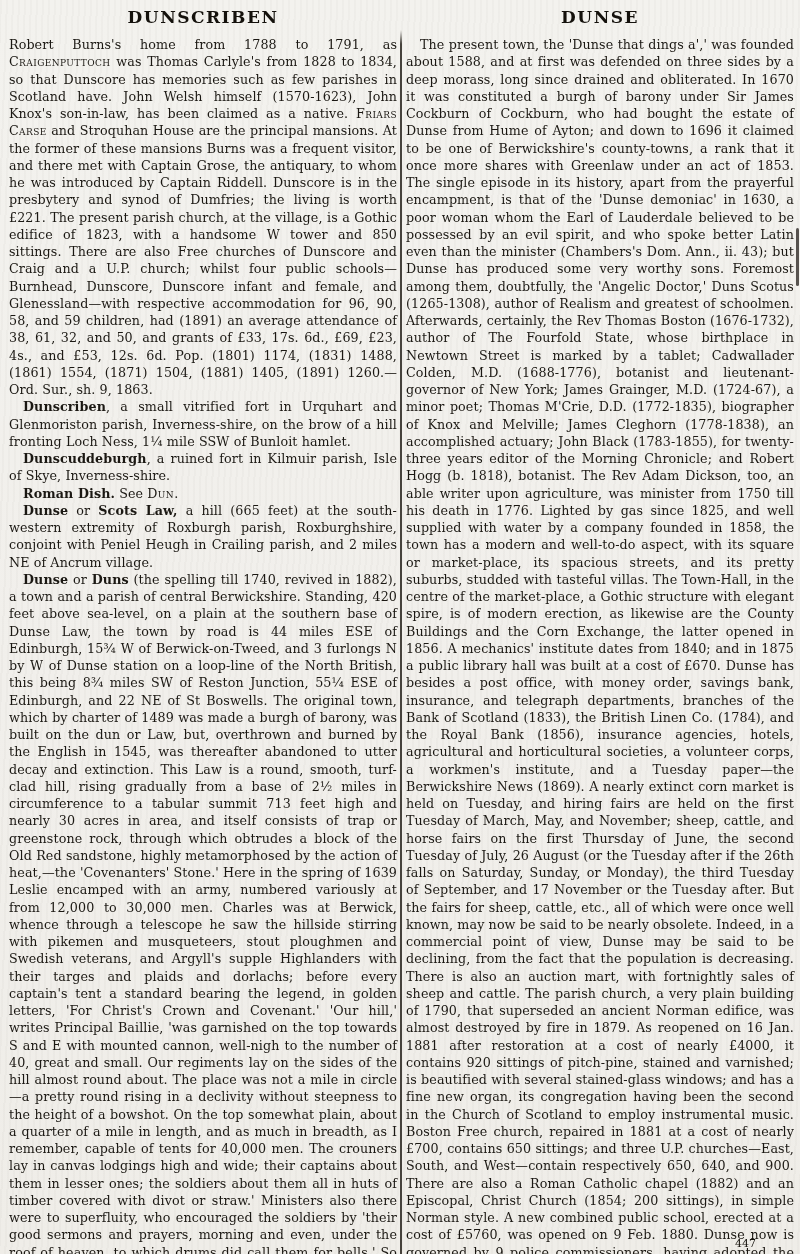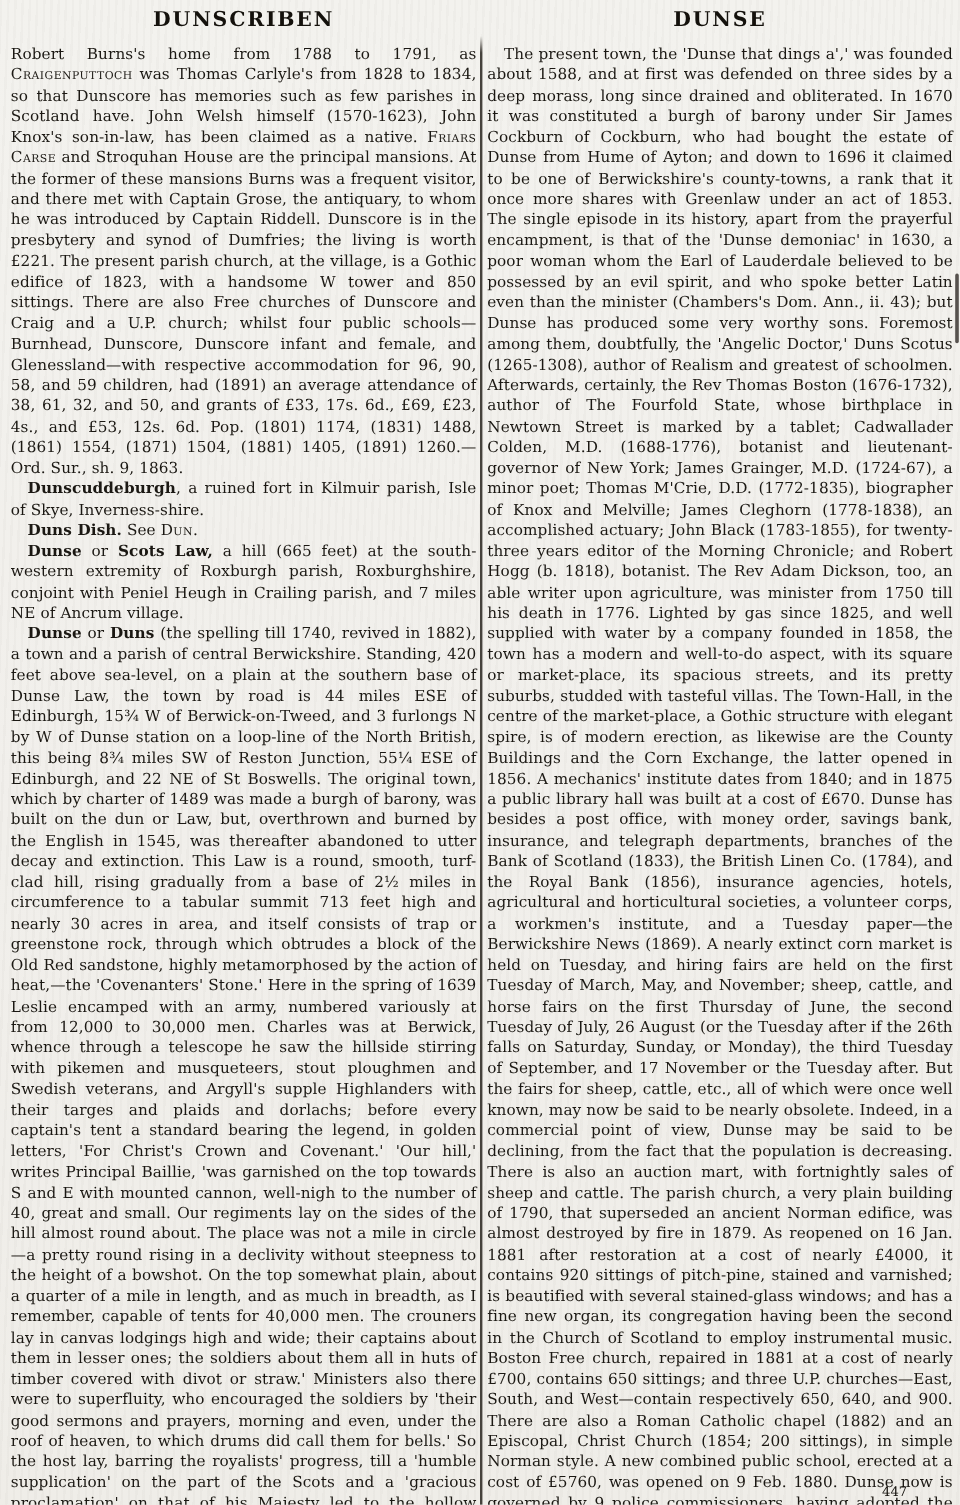--- a/index.html
+++ b/index.html
@@ -70,23 +70,24 @@
 
 <div class="page">
 
   <div class="col-divider"></div>
   <div class="scan-artifact"></div>
 
   <div class="col col-left">
     <h1 class="running-head">DUNSCRIBEN</h1>
     <div class="col-body">
         <p class="para"><span>Robert Burns's home from 1788 to 1791, as </span><span class="sc">Craigenputtoch</span><span> was Thomas Carlyle's from 1828 to 1834, so that Dunscore has memories such as few parishes in Scotland have. John Welsh himself (1570-1623), John Knox's son-in-law, has been claimed as a native. </span><span class="sc">Friars Carse</span><span> and Stroquhan House are the principal mansions. At the former of these mansions Burns was a frequent visitor, and there met with Captain Grose, the antiquary, to whom he was introduced by Captain Riddell. Dunscore is in the presbytery and synod of Dumfries; the living is worth £221. The present parish church, at the village, is a Gothic edifice of 1823, with a handsome W tower and 850 sittings. There are also Free churches of Dunscore and Craig and a U.P. church; whilst four public schools—Burnhead, Dunscore, Dunscore infant and female, and Glenessland—with respective accommodation for 96, 90, 58, and 59 children, had (1891) an average attendance of 38, 61, 32, and 50, and grants of £33, 17s. 6d., £69, £23, 4s., and £53, 12s. 6d. Pop. (1801) 1174, (1831) 1488, (1861) 1554, (1871) 1504, (1881) 1405, (1891) 1260.—</span><span class="i">Ord. Sur.</span><span>, sh. 9, 1863.</span></p>
+        <p class="para indent"><span class="b">Dunscriben</span><span>, a small vitrified fort in Urquhart and Glenmoriston parish, Inverness-shire, on the brow of a hill fronting Loch Ness, 1¼ mile SSW of Bunloit hamlet.</span></p>
         <p class="para indent"><span class="b">Dunscuddeburgh</span><span>, a ruined fort in Kilmuir parish, Isle of Skye, Inverness-shire.</span></p>
-        <p class="para indent"><span class="b">Duns Dish.</span><span> See </span><span class="sc">Dun</span><span>.</span></p>
-        <p class="para indent"><span class="b">Dunse</span><span> or </span><span class="b">Scots Law,</span><span> a hill (665 feet) at the south-western extremity of Roxburgh parish, Roxburghshire, conjoint with Peniel Heugh in Crailing parish, and 7 miles NE of Ancrum village.</span></p>
+        <p class="para indent"><span class="b">Roman Dish.</span><span> See </span><span class="sc">Dun</span><span>.</span></p>
+        <p class="para indent"><span class="b">Dunse</span><span> or </span><span class="b">Scots Law,</span><span> a hill (665 feet) at the south-western extremity of Roxburgh parish, Roxburghshire, conjoint with Peniel Heugh in Crailing parish, and 2 miles NE of Ancrum village.</span></p>
         <p class="para indent"><span class="b">Dunse</span><span> or </span><span class="b">Duns</span><span> (the spelling till 1740, revived in 1882), a town and a parish of central Berwickshire. Standing, 420 feet above sea-level, on a plain at the southern base of Dunse Law, the town by road is 44 miles ESE of Edinburgh, 15¾ W of Berwick-on-Tweed, and 3 furlongs N by W of Dunse station on a loop-line of the North British, this being 8¾ miles SW of Reston Junction, 55¼ ESE of Edinburgh, and 22 NE of St Boswells. The original town, which by charter of 1489 was made a burgh of barony, was built on the </span><span class="i">dun</span><span> or Law, but, overthrown and burned by the English in 1545, was thereafter abandoned to utter decay and extinction. This Law is a round, smooth, turf-clad hill, rising gradually from a base of 2½ miles in circumference to a tabular summit 713 feet high and nearly 30 acres in area, and itself consists of trap or greenstone rock, through which obtrudes a block of the Old Red sandstone, highly metamorphosed by the action of heat,—the 'Covenanters' Stone.' Here in the spring of 1639 Leslie encamped with an army, numbered variously at from 12,000 to 30,000 men. Charles was at Berwick, whence through a telescope he saw the hillside stirring with pikemen and musqueteers, stout ploughmen and Swedish veterans, and Argyll's supple Highlanders with their targes and plaids and dorlachs; before every captain's tent a standard bearing the legend, in golden letters, 'For Christ's Crown and Covenant.' 'Our hill,' writes Principal Baillie, 'was garnished on the top towards S and E with mounted cannon, well-nigh to the number of 40, great and small. Our regiments lay on the sides of the hill almost round about. The place was not a mile in circle—a pretty round rising in a declivity without steepness to the height of a bowshot. On the top somewhat plain, about a quarter of a mile in length, and as much in breadth, as I remember, capable of tents for 40,000 men. The crouners lay in canvas lodgings high and wide; their captains about them in lesser ones; the soldiers about them all in huts of timber covered with divot or straw.' Ministers also there were to superfluity, who encouraged the soldiers by 'their good sermons and prayers, morning and even, under the roof of heaven, to which drums did call them for bells.' So the host lay, barring the royalists' progress, till a 'humble supplication' on the part of the Scots and a 'gracious proclamation' on that of his Majesty led to the hollow Pacification of Berwick, 18 June 1639. The Stone, an oblong, measuring originally 5 by 2½ feet, had been chipped away</span></p>
       </div>
   </div>
 
   <div class="col col-right">
     <h1 class="running-head">DUNSE</h1>
     <div class="col-body">
         <p class="para indent"><span>The present town, the 'Dunse that dings a',' was founded about 1588, and at first was defended on three sides by a deep morass, long since drained and obliterated. In 1670 it was constituted a burgh of barony under Sir James Cockburn of Cockburn, who had bought the estate of Dunse from Hume of Ayton; and down to 1696 it claimed to be one of Berwickshire's county-towns, a rank that it once more shares with Greenlaw under an act of 1853. The single episode in its history, apart from the prayerful encampment, is that of the 'Dunse demoniac' in 1630, a poor woman whom the Earl of Lauderdale believed to be possessed by an evil spirit, and who spoke better Latin even than the minister (Chambers's </span><span class="i">Dom. Ann.</span><span>, ii. 43); but Dunse has produced some very worthy sons. Foremost among them, doubtfully, the 'Angelic Doctor,' Duns Scotus (1265-1308), author of </span><span class="i">Realism</span><span> and greatest of schoolmen. Afterwards, certainly, the Rev Thomas Boston (1676-1732), author of </span><span class="i">The Fourfold State</span><span>, whose birthplace in Newtown Street is marked by a tablet; Cadwallader Colden, M.D. (1688-1776), botanist and lieutenant-governor of New York; James Grainger, M.D. (1724-67), a minor poet; Thomas M'Crie, D.D. (1772-1835), biographer of Knox and Melville; James Cleghorn (1778-1838), an accomplished actuary; John Black (1783-1855), for twenty-three years editor of the </span><span class="i">Morning Chronicle;</span><span> and Robert Hogg (b. 1818), botanist. The Rev Adam Dickson, too, an able writer upon agriculture, was minister from 1750 till his death in 1776. Lighted by gas since 1825, and well supplied with water by a company founded in 1858, the town has a modern and well-to-do aspect, with its square or market-place, its spacious streets, and its pretty suburbs, studded with tasteful villas. The Town-Hall, in the centre of the market-place, a Gothic structure with elegant spire, is of modern erection, as likewise are the County Buildings and the Corn Exchange, the latter opened in 1856. A mechanics' institute dates from 1840; and in 1875 a public library hall was built at a cost of £670. Dunse has besides a post office, with money order, savings bank, insurance, and telegraph departments, branches of the Bank of Scotland (1833), the British Linen Co. (1784), and the Royal Bank (1856), insurance agencies, hotels, agricultural and horticultural societies, a volunteer corps, a workmen's institute, and a Tuesday paper—the </span><span class="i">Berwickshire News</span><span> (1869). A nearly extinct corn market is held on Tuesday, and hiring fairs are held on the first Tuesday of March, May, and November; sheep, cattle, and horse fairs on the first Thursday of June, the second Tuesday of July, 26 August (or the Tuesday after if the 26th falls on Saturday, Sunday, or Monday), the third Tuesday of September, and 17 November or the Tuesday after. But the fairs for sheep, cattle, etc., all of which were once well known, may now be said to be nearly obsolete. Indeed, in a commercial point of view, Dunse may be said to be declining, from the fact that the population is decreasing. There is also an auction mart, with fortnightly sales of sheep and cattle. The parish church, a very plain building of 1790, that superseded an ancient Norman edifice, was almost destroyed by fire in 1879. As reopened on 16 Jan. 1881 after restoration at a cost of nearly £4000, it contains 920 sittings of pitch-pine, stained and varnished; is beautified with several stained-glass windows; and has a fine new organ, its congregation having been the second in the Church of Scotland to employ instrumental music. Boston Free church, repaired in 1881 at a cost of nearly £700, contains 650 sittings; and three U.P. churches—East, South, and West—contain respectively 650, 640, and 900. There are also a Roman Catholic chapel (1882) and an Episcopal, Christ Church (1854; 200 sittings), in simple Norman style. A new combined public school, erected at a cost of £5760, was opened on 9 Feb. 1880. Dunse now is governed by 9 police commissioners, having adopted the General Police and Improvement Act in 1873, when the burgh bounds were extended. Sheriff courts are held every Friday</span></p>
       </div>
   </div>

